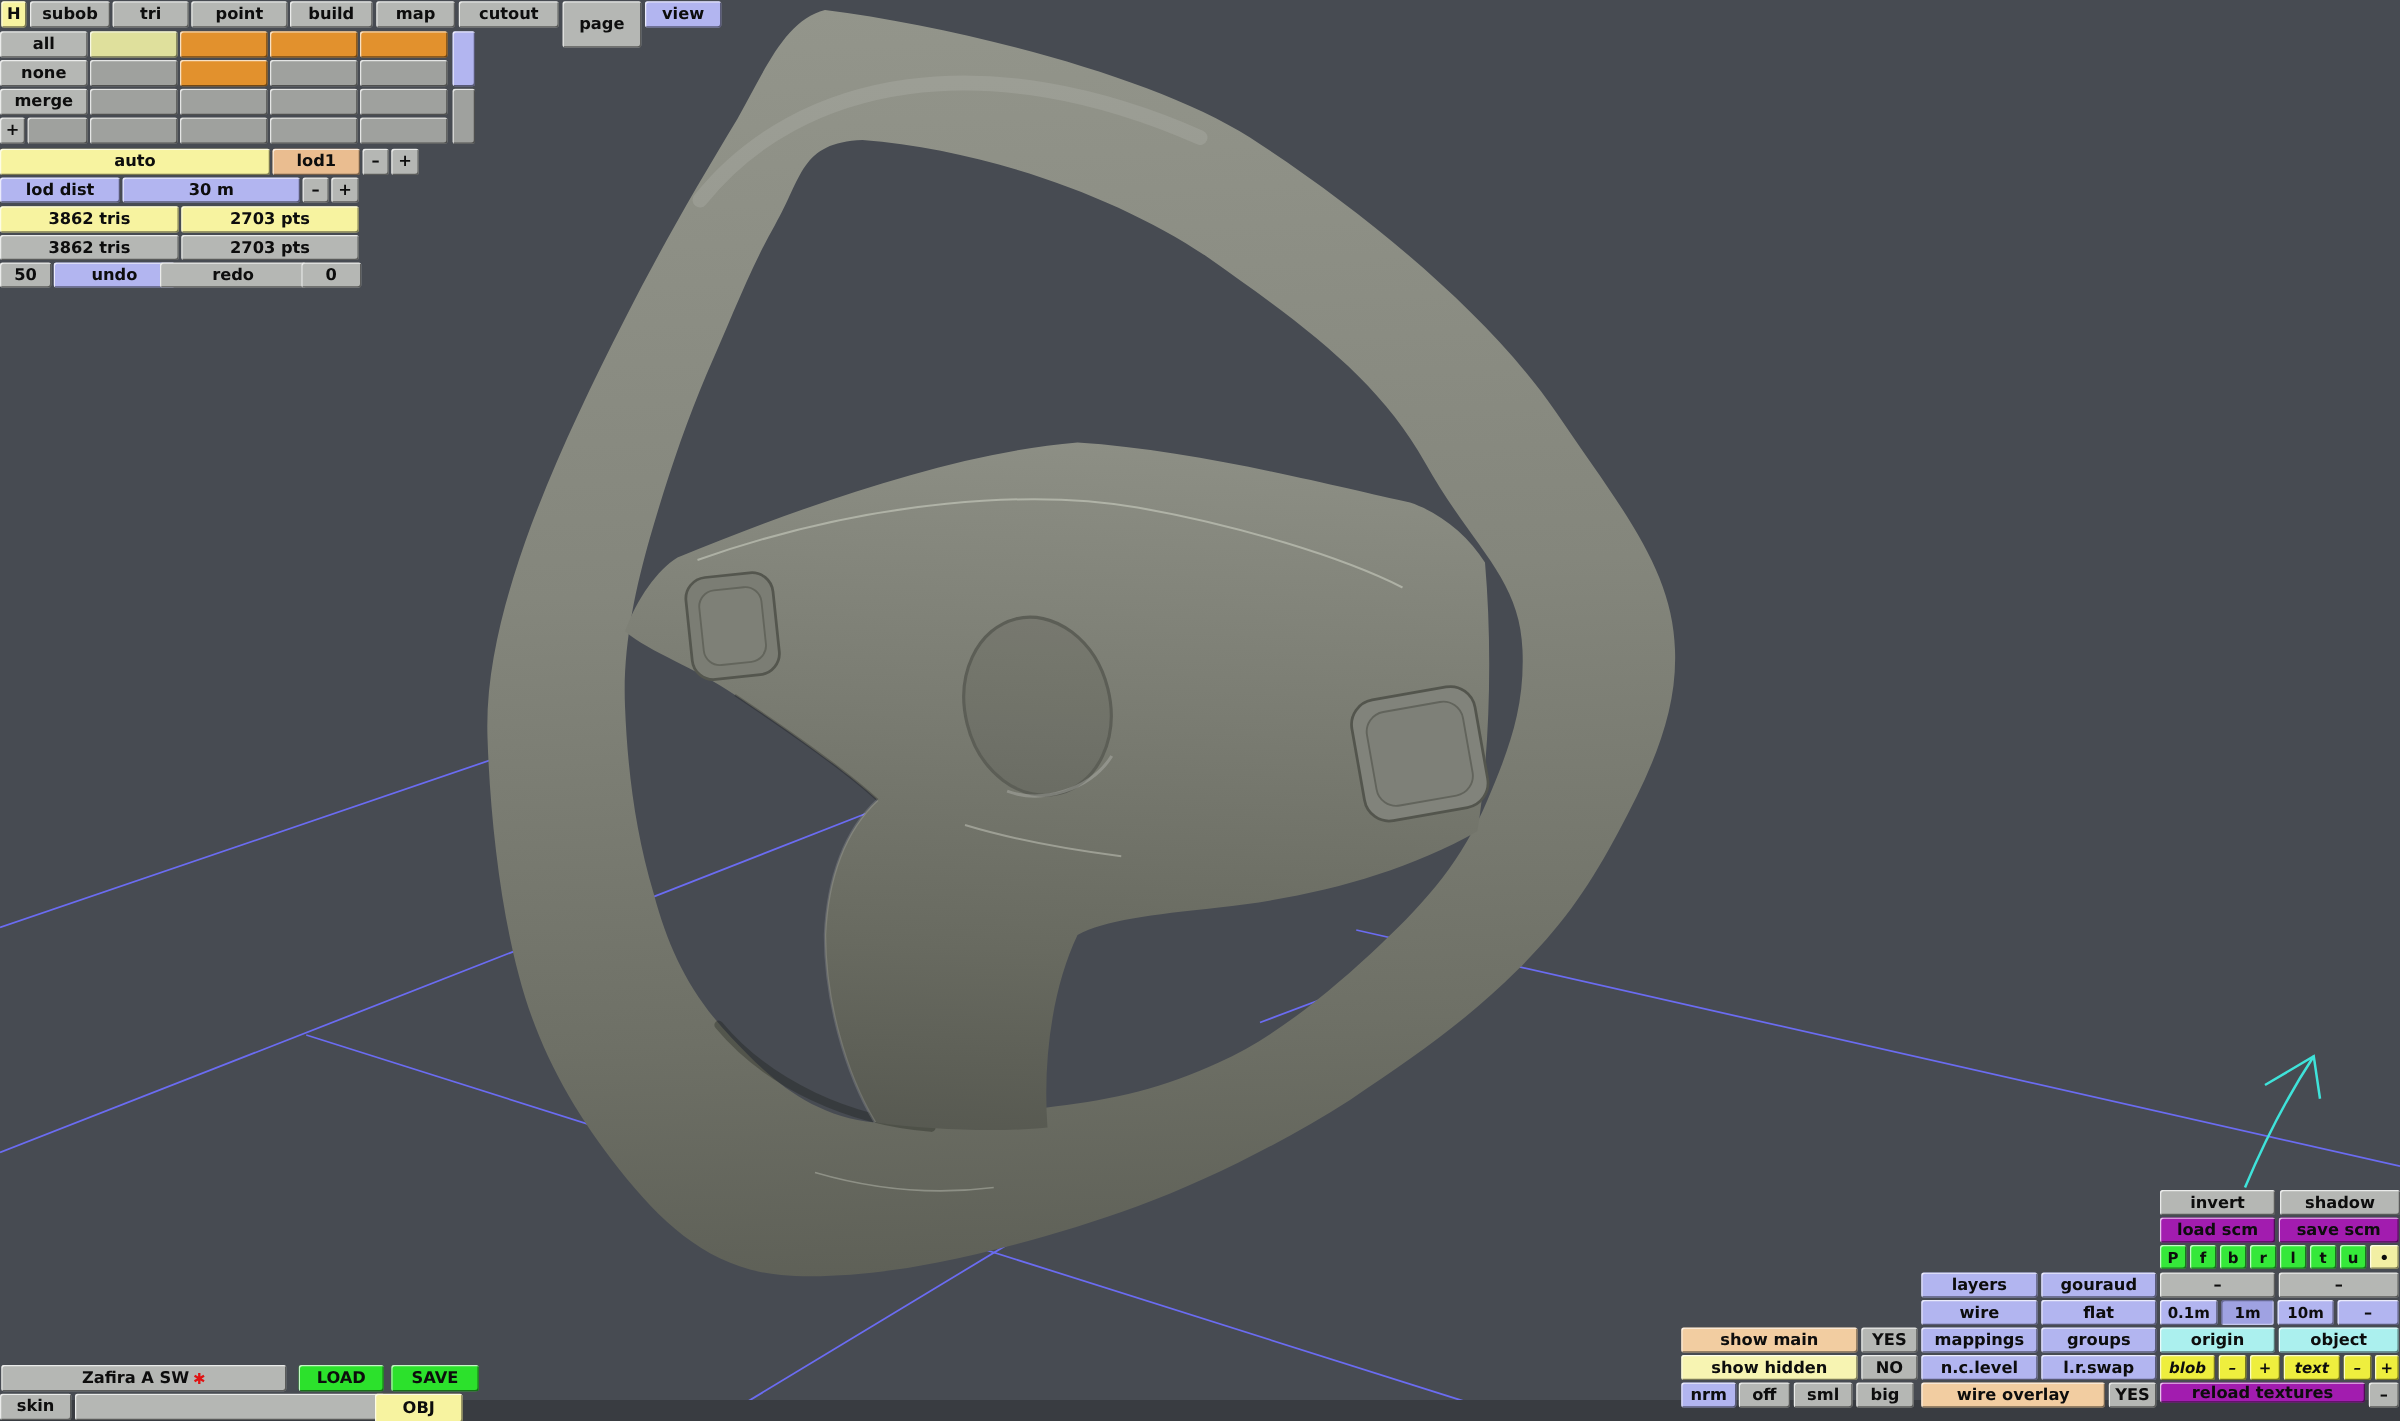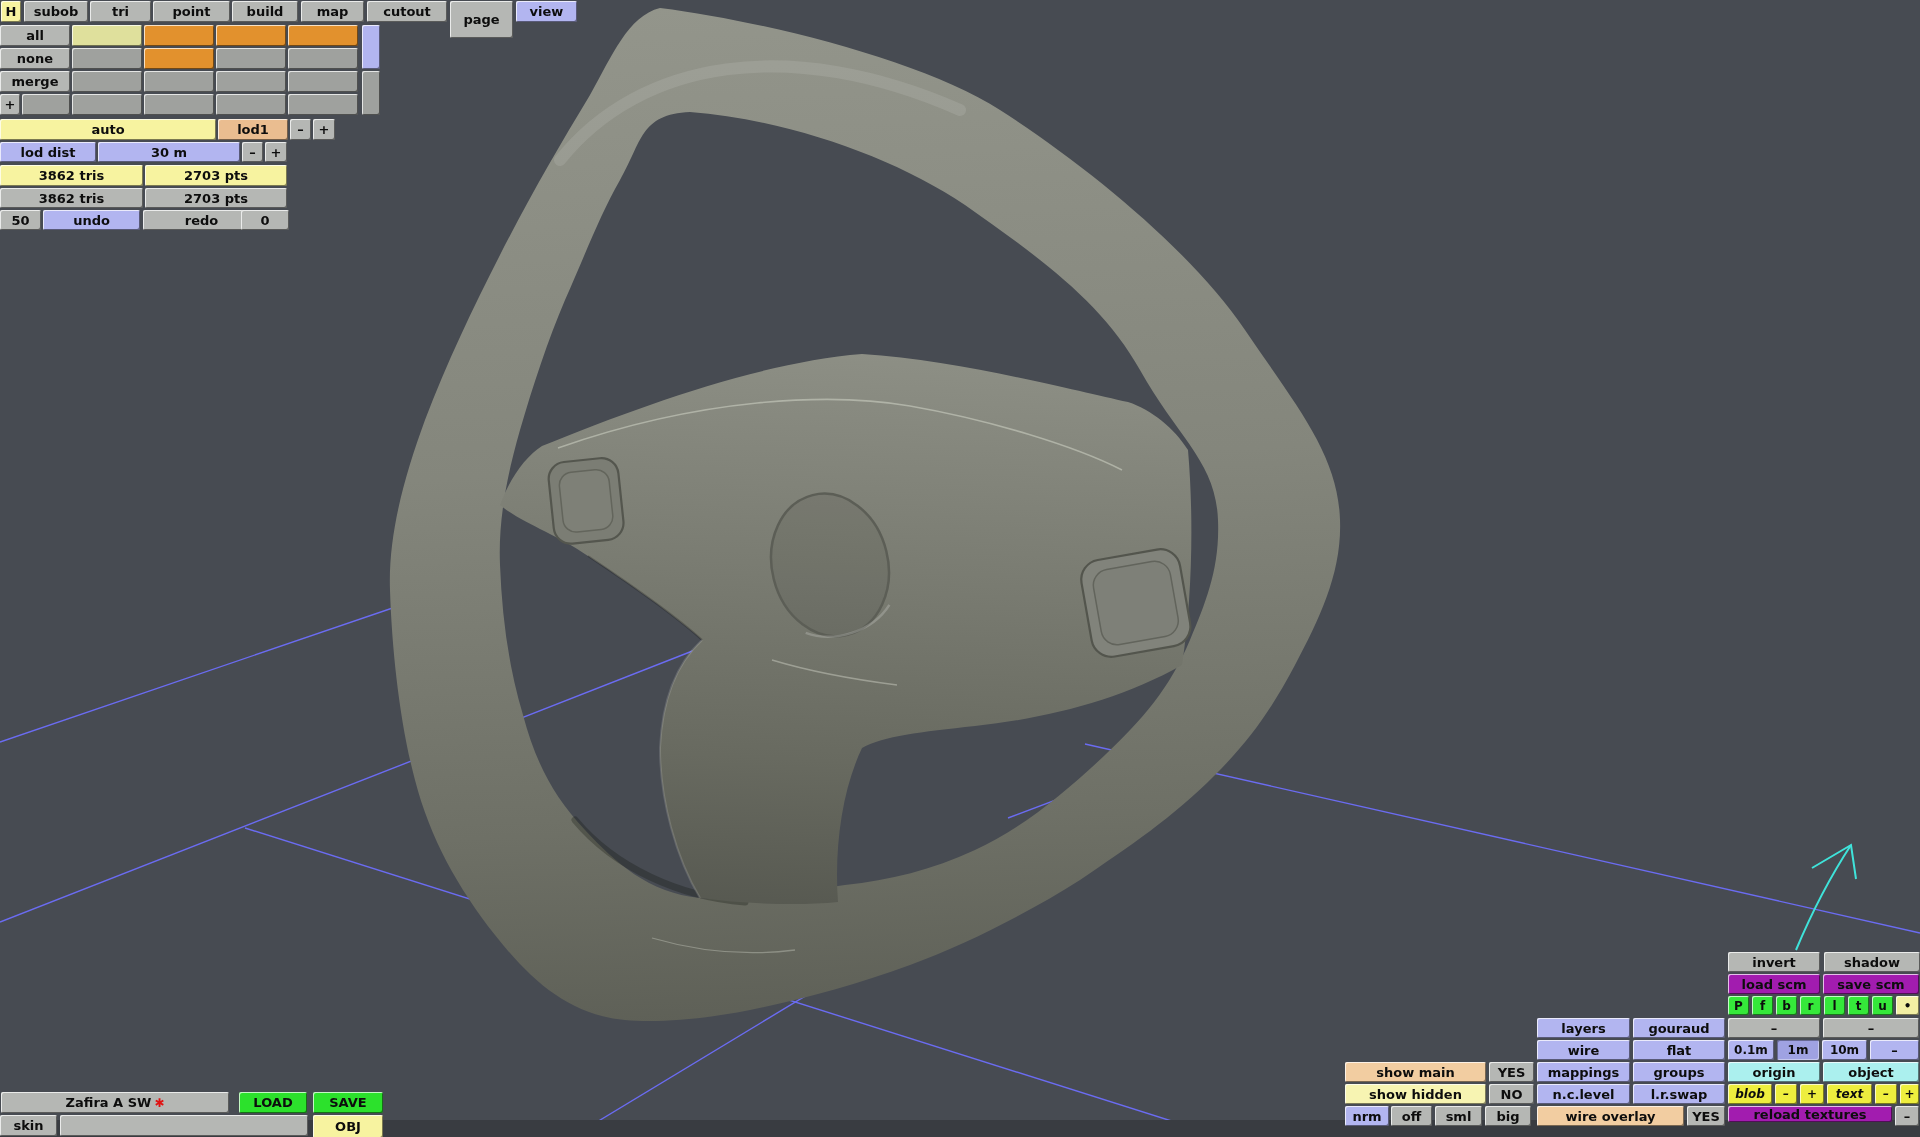--- a/index.html
+++ b/index.html
@@ -195,33 +195,33 @@
   <div class="b" style="left:242px;top:142px;width:21px;height:20px">–</div>
   <div class="b" style="left:265px;top:142px;width:22px;height:20px">+</div>
 
   <div class="b y" style="left:0;top:165px;width:143px;height:21px">3862 tris</div>
   <div class="b y" style="left:145px;top:165px;width:142px;height:21px">2703 pts</div>
   <div class="b" style="left:0;top:188px;width:143px;height:20px">3862 tris</div>
   <div class="b" style="left:145px;top:188px;width:142px;height:20px">2703 pts</div>
 
   <div class="b" style="left:0;top:210px;width:41px;height:20px">50</div>
   <div class="b lv" style="left:43px;top:210px;width:97px;height:20px">undo</div>
-  <div class="b" style="left:143px;top:210px;width:117px;height:20px">redo</div>
+  <div class="b" style="left:128px;top:210px;width:117px;height:20px">redo</div>
   <div class="b" style="left:241px;top:210px;width:48px;height:20px">0</div>
 
   <div class="b" style="left:1px;top:1092px;width:228px;height:21px">
     <span>Zafira A SW</span>
     <span class="ast">✱</span>
   </div>
   <div class="b gn" style="left:239px;top:1092px;width:68px;height:21px">LOAD</div>
   <div class="b gn" style="left:313px;top:1092px;width:70px;height:21px">SAVE</div>
 
   <div class="b" style="left:0;top:1115px;width:57px;height:21px">skin</div>
   <div class="b" style="left:60px;top:1115px;width:248px;height:21px"></div>
-  <div class="b y" style="left:313px;top:1115px;width:70px;height:23px">OBJ</div>
+  <div class="b y" style="left:300px;top:1115px;width:70px;height:23px">OBJ</div>
 
   <div class="b" style="left:1728px;top:952px;width:92px;height:20px">invert</div>
   <div class="b" style="left:1824px;top:952px;width:96px;height:20px">shadow</div>
 
   <div class="b lg" style="left:1728px;top:974px;width:92px;height:20px">load scm</div>
   <div class="b lg" style="left:1823px;top:974px;width:96px;height:20px">save scm</div>
 
   <div class="b fg sm" style="left:1728px;top:996px;width:21px;height:19px">P</div>
   <div class="b fg sm" style="left:1752px;top:996px;width:21px;height:19px">f</div>
   <div class="b fg sm" style="left:1776px;top:996px;width:21px;height:19px">b</div>

